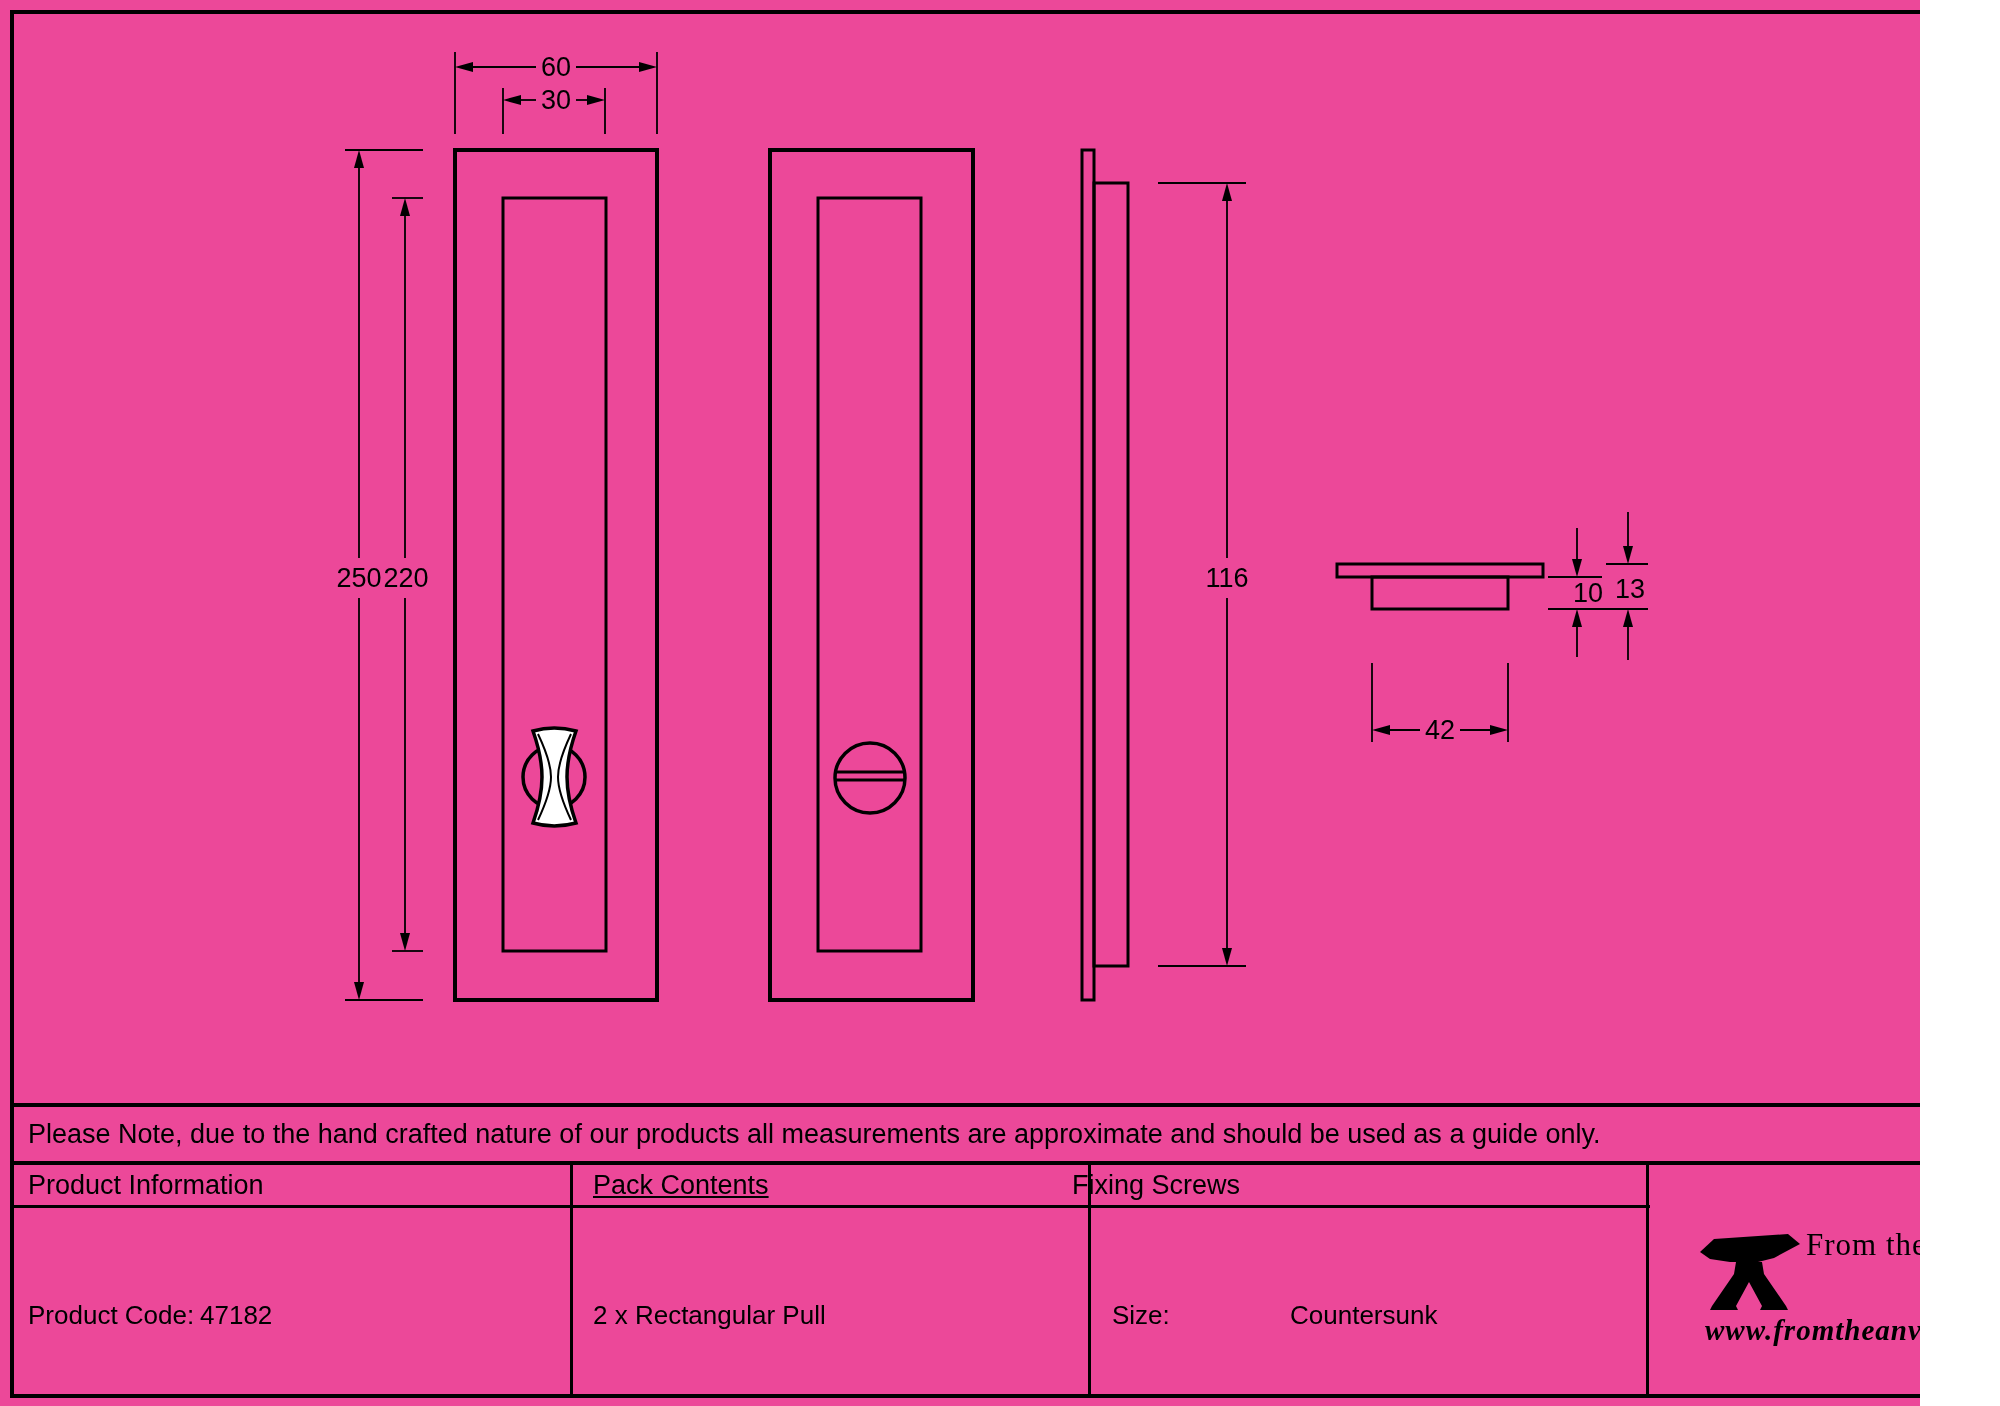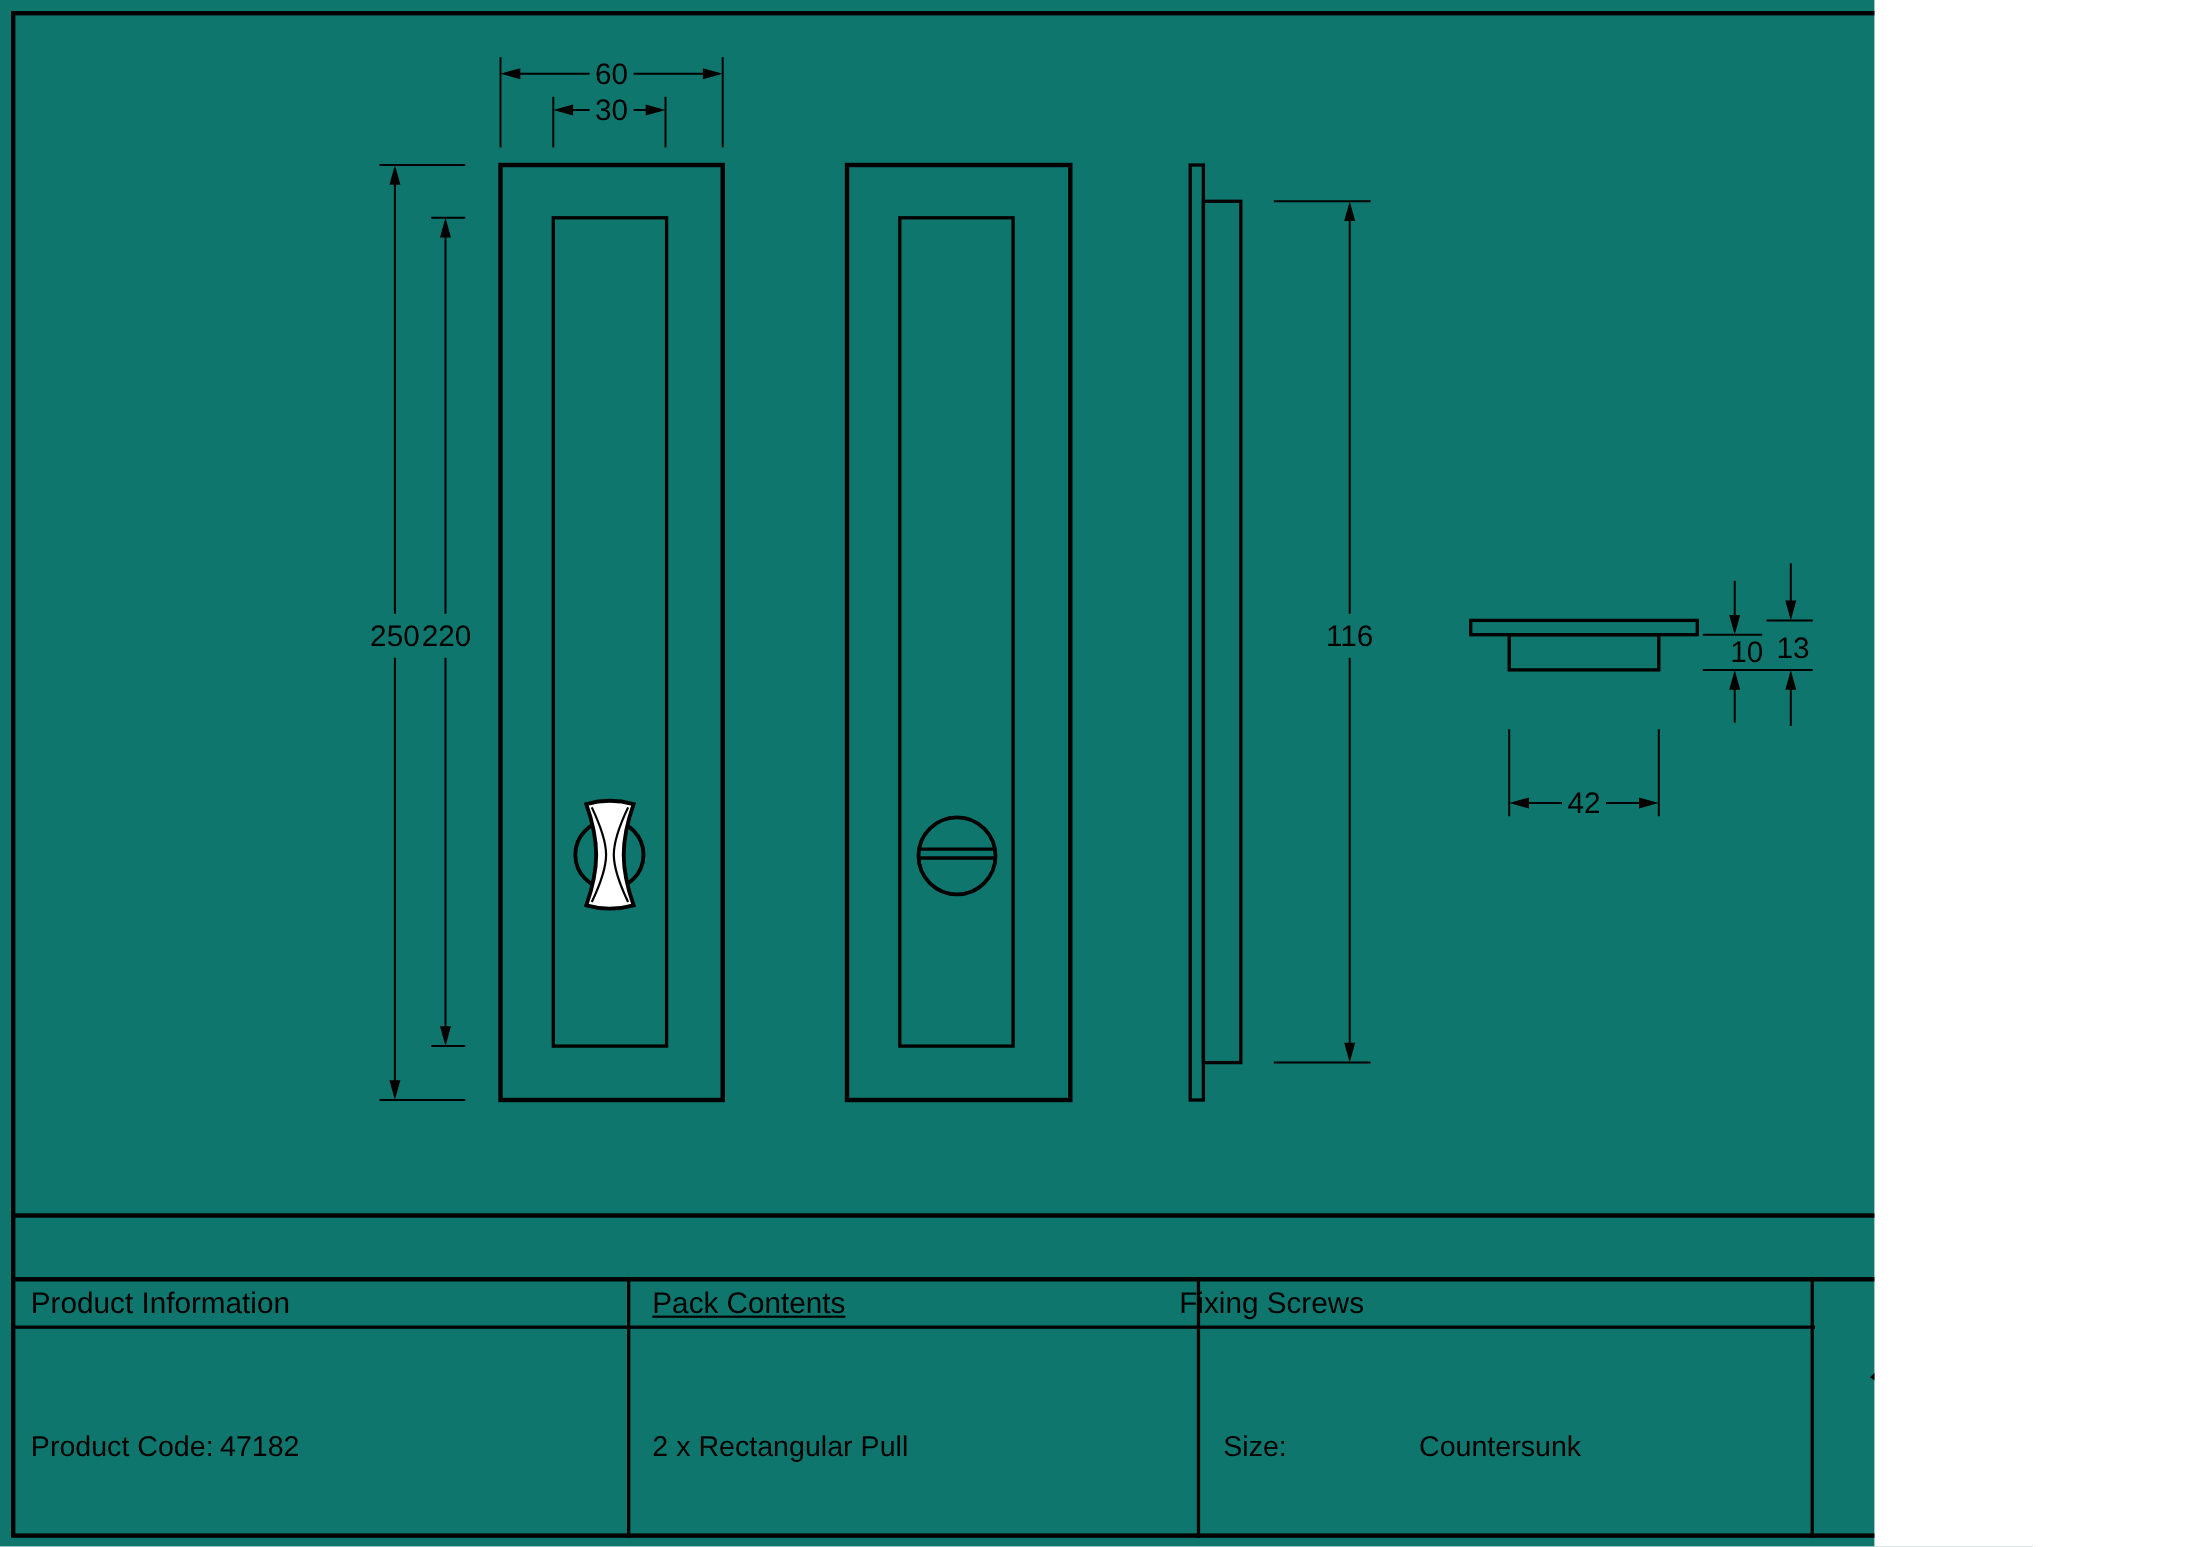--- a/index.html
+++ b/index.html
@@ -1,17 +1,17 @@
 <!DOCTYPE html>
 <html><head>
 <meta charset="utf-8">
 <style>
   html,body{margin:0;padding:0;background:#fff;}
   .page{
-    position:relative;width:1704px;height:1406px;background:#0f766e;
+    position:relative;width:1920px;height:1406px;background:#ec4899;
     font-family:"Liberation Sans",sans-serif;color:#000;overflow:hidden;
   }
   .frame{
     position:absolute;left:10px;top:10px;width:1980px;height:1388px;
     border:4px solid #000;box-sizing:border-box;
   }
   .drawing{position:absolute;left:0;top:0;}
   .drawing text{
     font-family:"Liberation Sans",sans-serif;font-size:27px;fill:#000;
   }
@@ -157,20 +157,21 @@
       <line x1="1508" y1="663" x2="1508" y2="742"></line>
       <line x1="1376" y1="730" x2="1420" y2="730"></line>
       <line x1="1460" y1="730" x2="1504" y2="730"></line>
       <polygon points="1372,730 1390,725 1390,735" stroke="none"></polygon>
       <polygon points="1508,730 1490,725 1490,735" stroke="none"></polygon>
       <text x="1440" y="739" text-anchor="middle" stroke="none">42</text>
     </g>
   </svg>
 
   <div class="hline" style="left:10px;top:1103px;width:1980px;height:4px;"></div>
+  <div class="note-text">Please Note, due to the hand crafted nature of our products all measurements are approximate and should be used as a guide only.</div>
 
   <div class="hline" style="left:10px;top:1161px;width:1980px;height:4px;"></div>
   <div class="hline" style="left:10px;top:1205px;width:1640px;height:3px;"></div>
   <div class="vline" style="left:570px;top:1161px;width:3px;height:237px;"></div>
   <div class="vline" style="left:1088px;top:1161px;width:3px;height:237px;"></div>
   <div class="vline" style="left:1646px;top:1161px;width:3px;height:237px;"></div>
 
   <div class="th" style="left:28px;">Product Information</div>
   <div class="th" style="left:593px;text-decoration:underline;">Pack Contents</div>
   <div class="th" style="left:1072px;text-align:center;">Fixing Screws</div>

